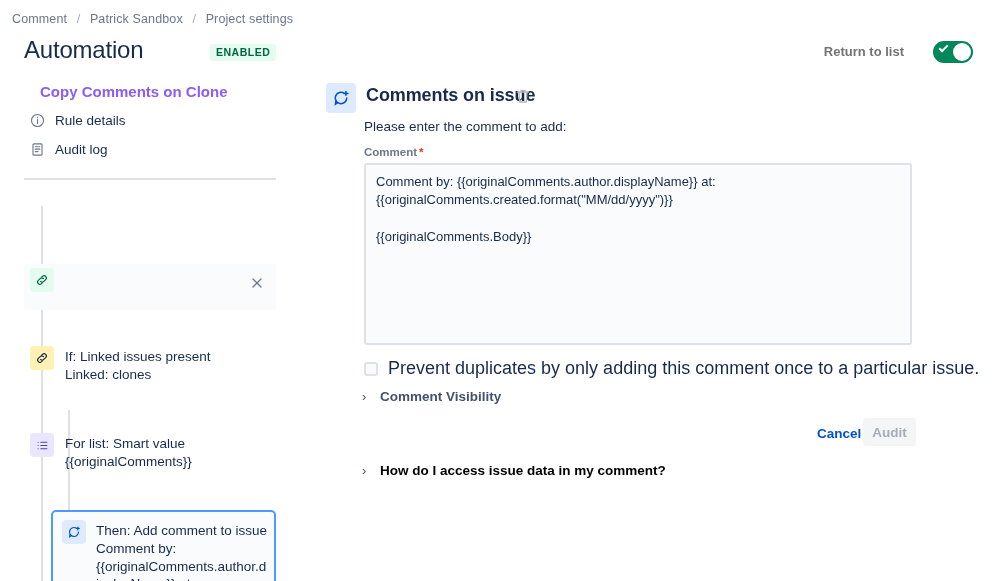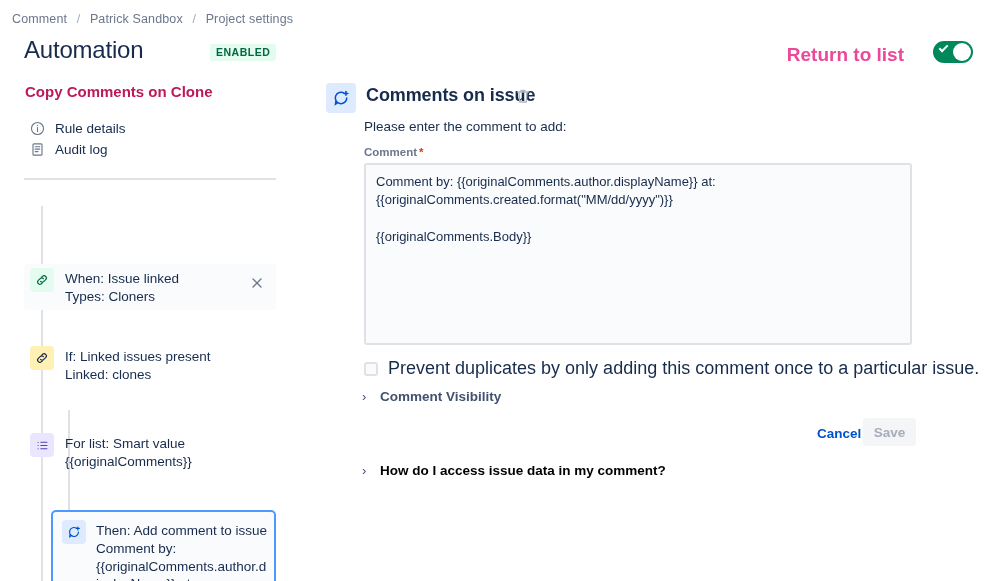--- a/index.html
+++ b/index.html
@@ -41,23 +41,23 @@
     color: #006644;
     font-size: 10.5px;
     font-weight: bold;
     letter-spacing: .5px;
     padding: 2px 6px 3px 6px;
     border-radius: 3px;
   }
   #return-to-list {
     position: absolute;
     right: 95px; top: 44px;
-    font-size: 19px;
-    font-weight: bold;
-    color: #ec4899;
+    font-size: 13px;
+    font-weight: bold;
+    color: #737373;
     text-decoration: none;
     cursor: pointer;
     white-space: nowrap;
   }
   #enable-toggle {
     position: absolute;
     right: 26px; top: 41px;
     width: 40px; height: 22px;
     border-radius: 11px;
     background: #00875a;
@@ -80,39 +80,39 @@
   }
 
   
   #rule-panel {
     position: absolute;
     left: 0; top: 78px;
     width: 300px; bottom: 0;
   }
   #rule-name {
     position: absolute;
-    left: 25px; top: 5px;
+    left: 40px; top: 5px;
     font-size: 15px;
     font-weight: bold;
-    color: #be185d;
+    color: #8b5cf6;
   }
   .nav-item {
     position: absolute;
     left: 30px;
     display: flex;
     align-items: center;
     gap: 10px;
     cursor: pointer;
   }
   .nav-item .nav-label {
     font-size: 13.5px;
     color: #172b4d;
   }
   .nav-icon { width: 15px; height: 15px; display: block; color: #6b778c; }
-  #nav-rule-details { top: 43px; }
+  #nav-rule-details { top: 35px; }
   #nav-audit-log { top: 64px; }
 
   #panel-divider {
     position: absolute;
     left: 24px; top: 100px;
     width: 252px; height: 2px;
     background: #dfe1e6;
   }
 
   
@@ -381,24 +381,20 @@
         <line x1="11" y1="3" x2="3" y2="11"></line>
       </svg>
     </span>
   </div>
   <div class="tree-row" id="when-row">
     <span class="tree-badge" style="background:#e3fcef">
       <svg width="14" height="14" viewBox="0 0 16 16" fill="none" stroke="#006644" stroke-width="1.35" stroke-linecap="round">
         <path d="M6.4 9.6a2.6 2.6 0 0 0 3.7 0l2.1-2.1a2.6 2.6 0 0 0-3.7-3.7L7.6 4.7"></path>
         <path d="M9.6 6.4a2.6 2.6 0 0 0-3.7 0L3.8 8.5a2.6 2.6 0 0 0 3.7 3.7l0.9-0.9"></path>
       </svg>
-    </span>
-    <span class="tree-text">
-      <div class="tree-title">When: Issue linked</div>
-      <div class="tree-sub">Types: Cloners</div>
     </span>
   </div>
 
   <div class="tree-row" id="if-row">
     <span class="tree-badge" style="background:#fff0b3">
       <svg width="14" height="14" viewBox="0 0 16 16" fill="none" stroke="#172b4d" stroke-width="1.35" stroke-linecap="round">
         <path d="M6.4 9.6a2.6 2.6 0 0 0 3.7 0l2.1-2.1a2.6 2.6 0 0 0-3.7-3.7L7.6 4.7"></path>
         <path d="M9.6 6.4a2.6 2.6 0 0 0-3.7 0L3.8 8.5a2.6 2.6 0 0 0 3.7 3.7l0.9-0.9"></path>
       </svg>
     </span>
@@ -478,19 +474,19 @@
     <span id="prevent-dup-checkbox"></span>
     <span id="prevent-dup-label">Prevent duplicates by only adding this comment once to a particular issue.</span>
   </div>
 
   <div class="expander" id="comment-visibility">
     <span class="chev">›</span>
     <span class="exp-label">Comment Visibility</span>
   </div>
 
   <button id="cancel-button">Cancel</button>
-  <button id="save-button">Save</button>
+  <button id="save-button">Audit</button>
 
   <div class="expander" id="help-expander">
     <span class="chev">›</span>
     <span class="exp-label">How do I access issue data in my comment?</span>
   </div>
 </div>
 
 </body></html>

